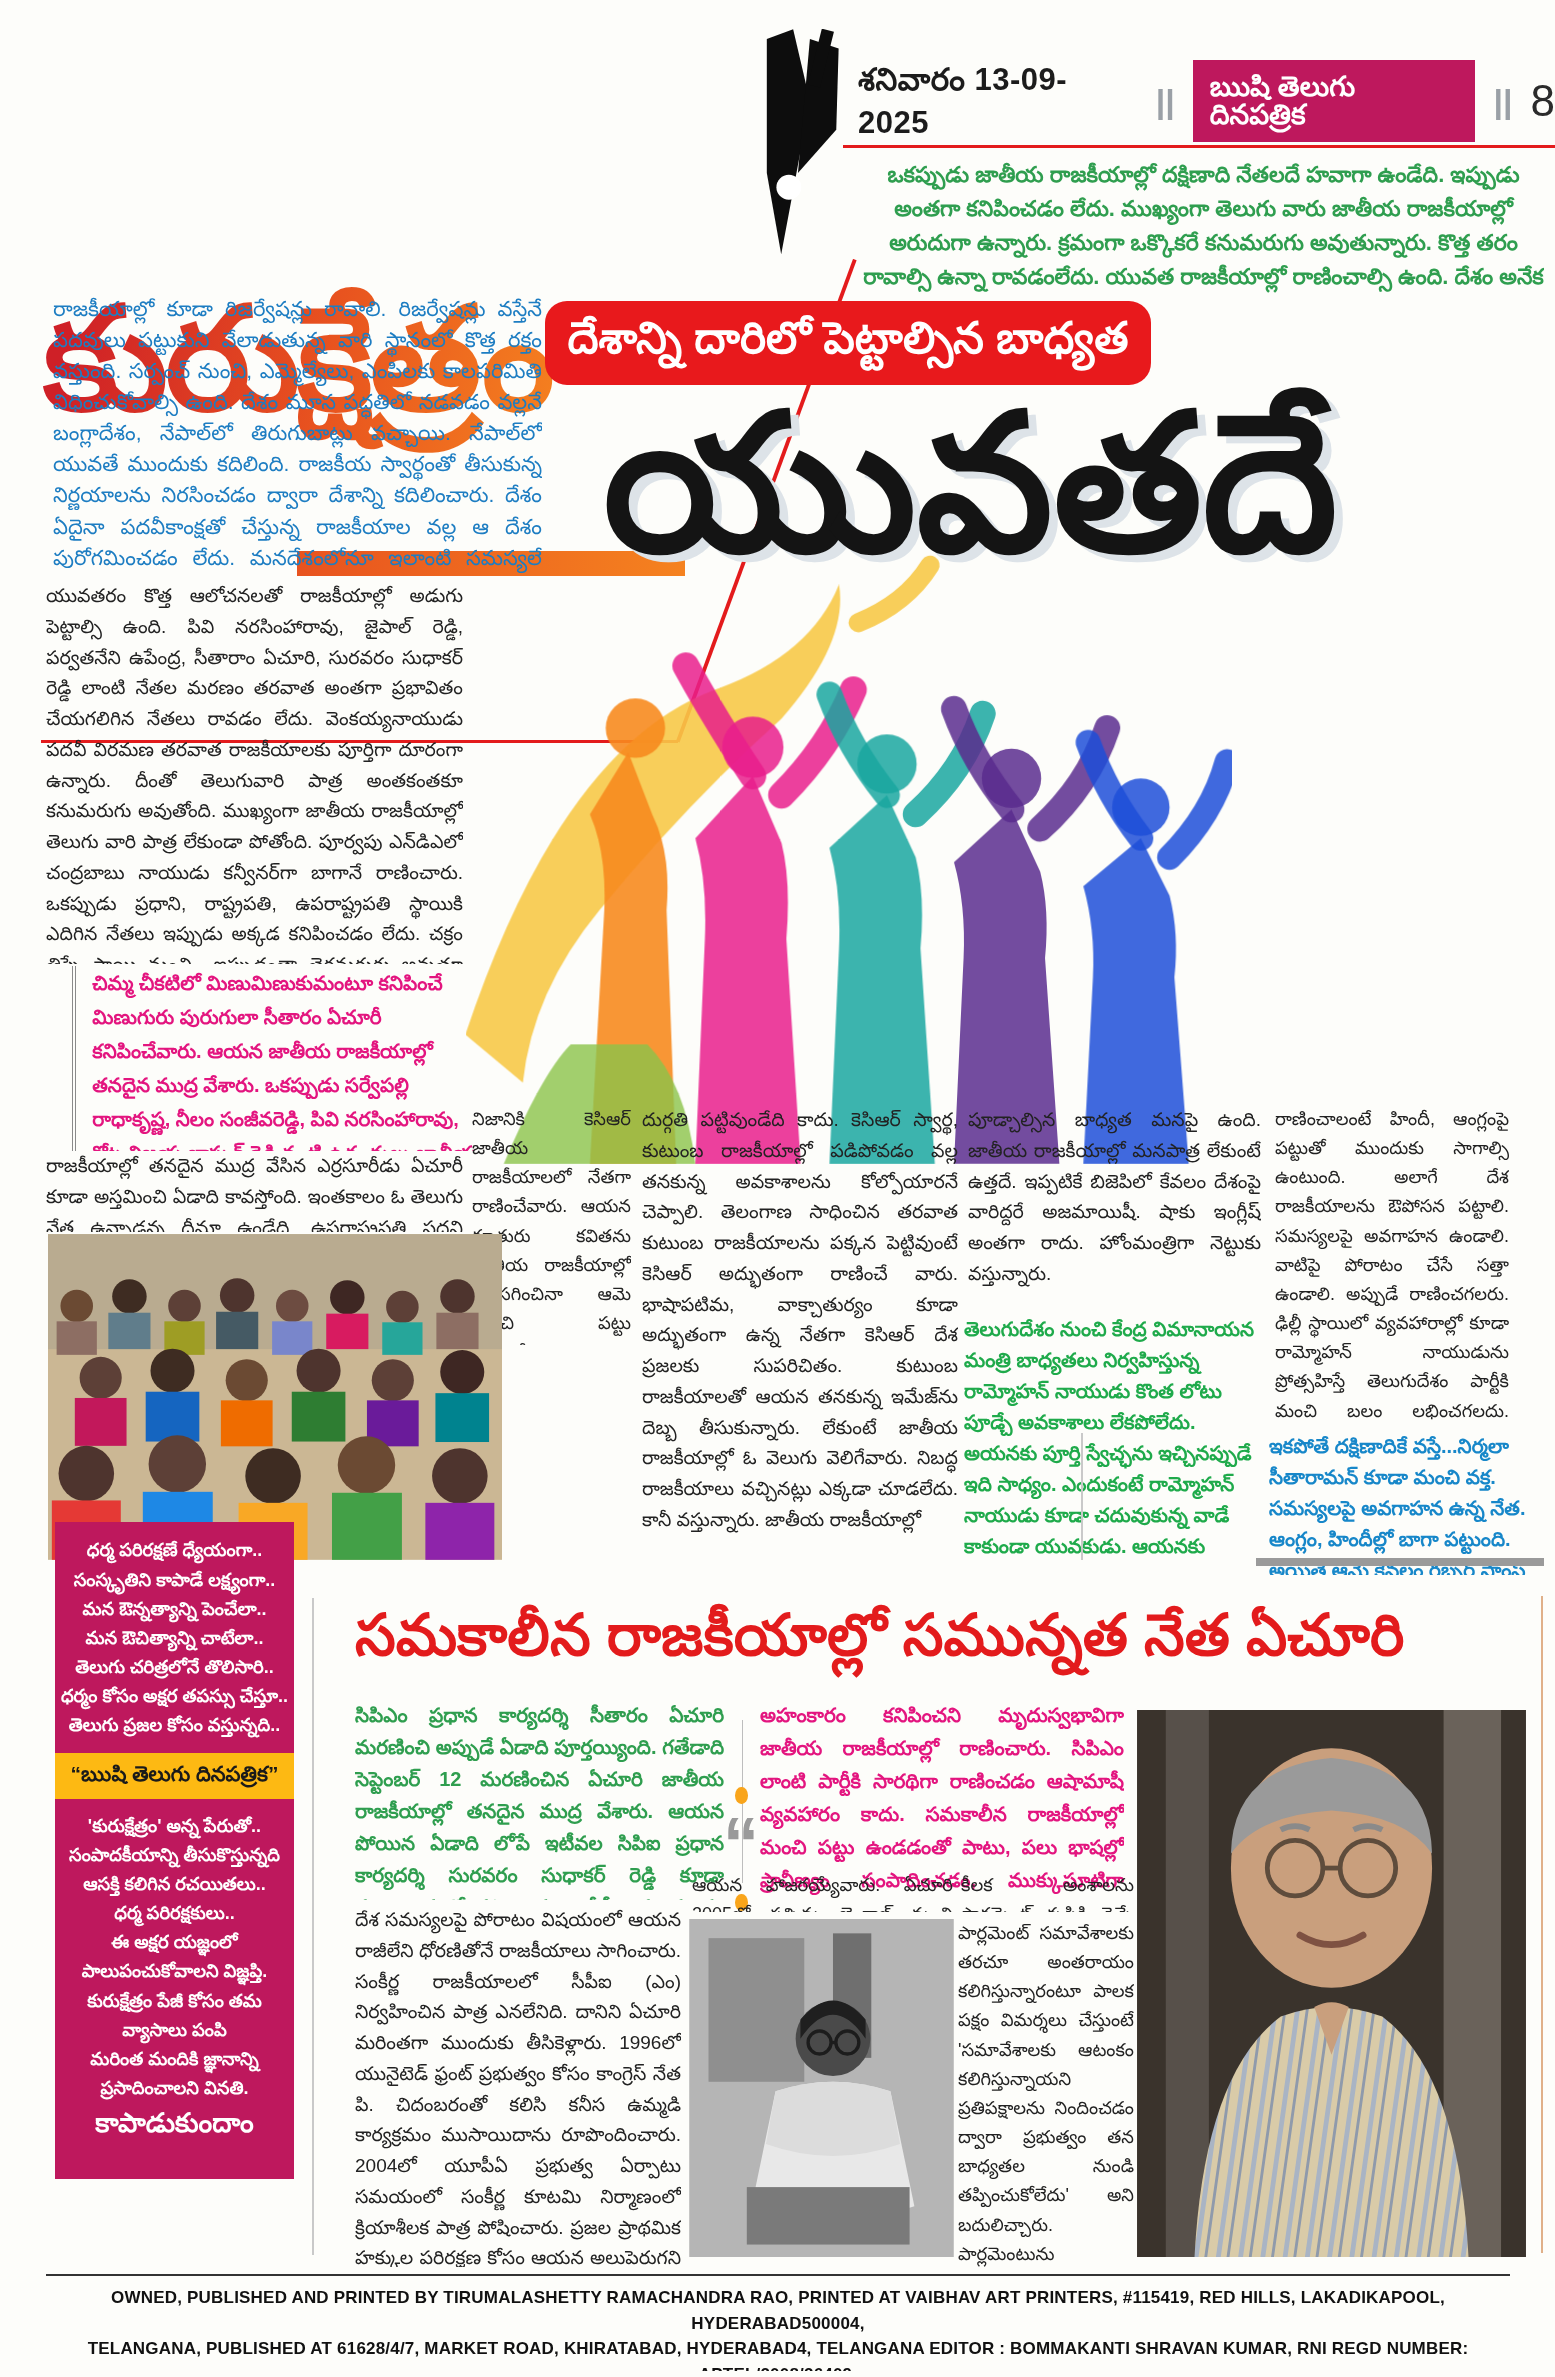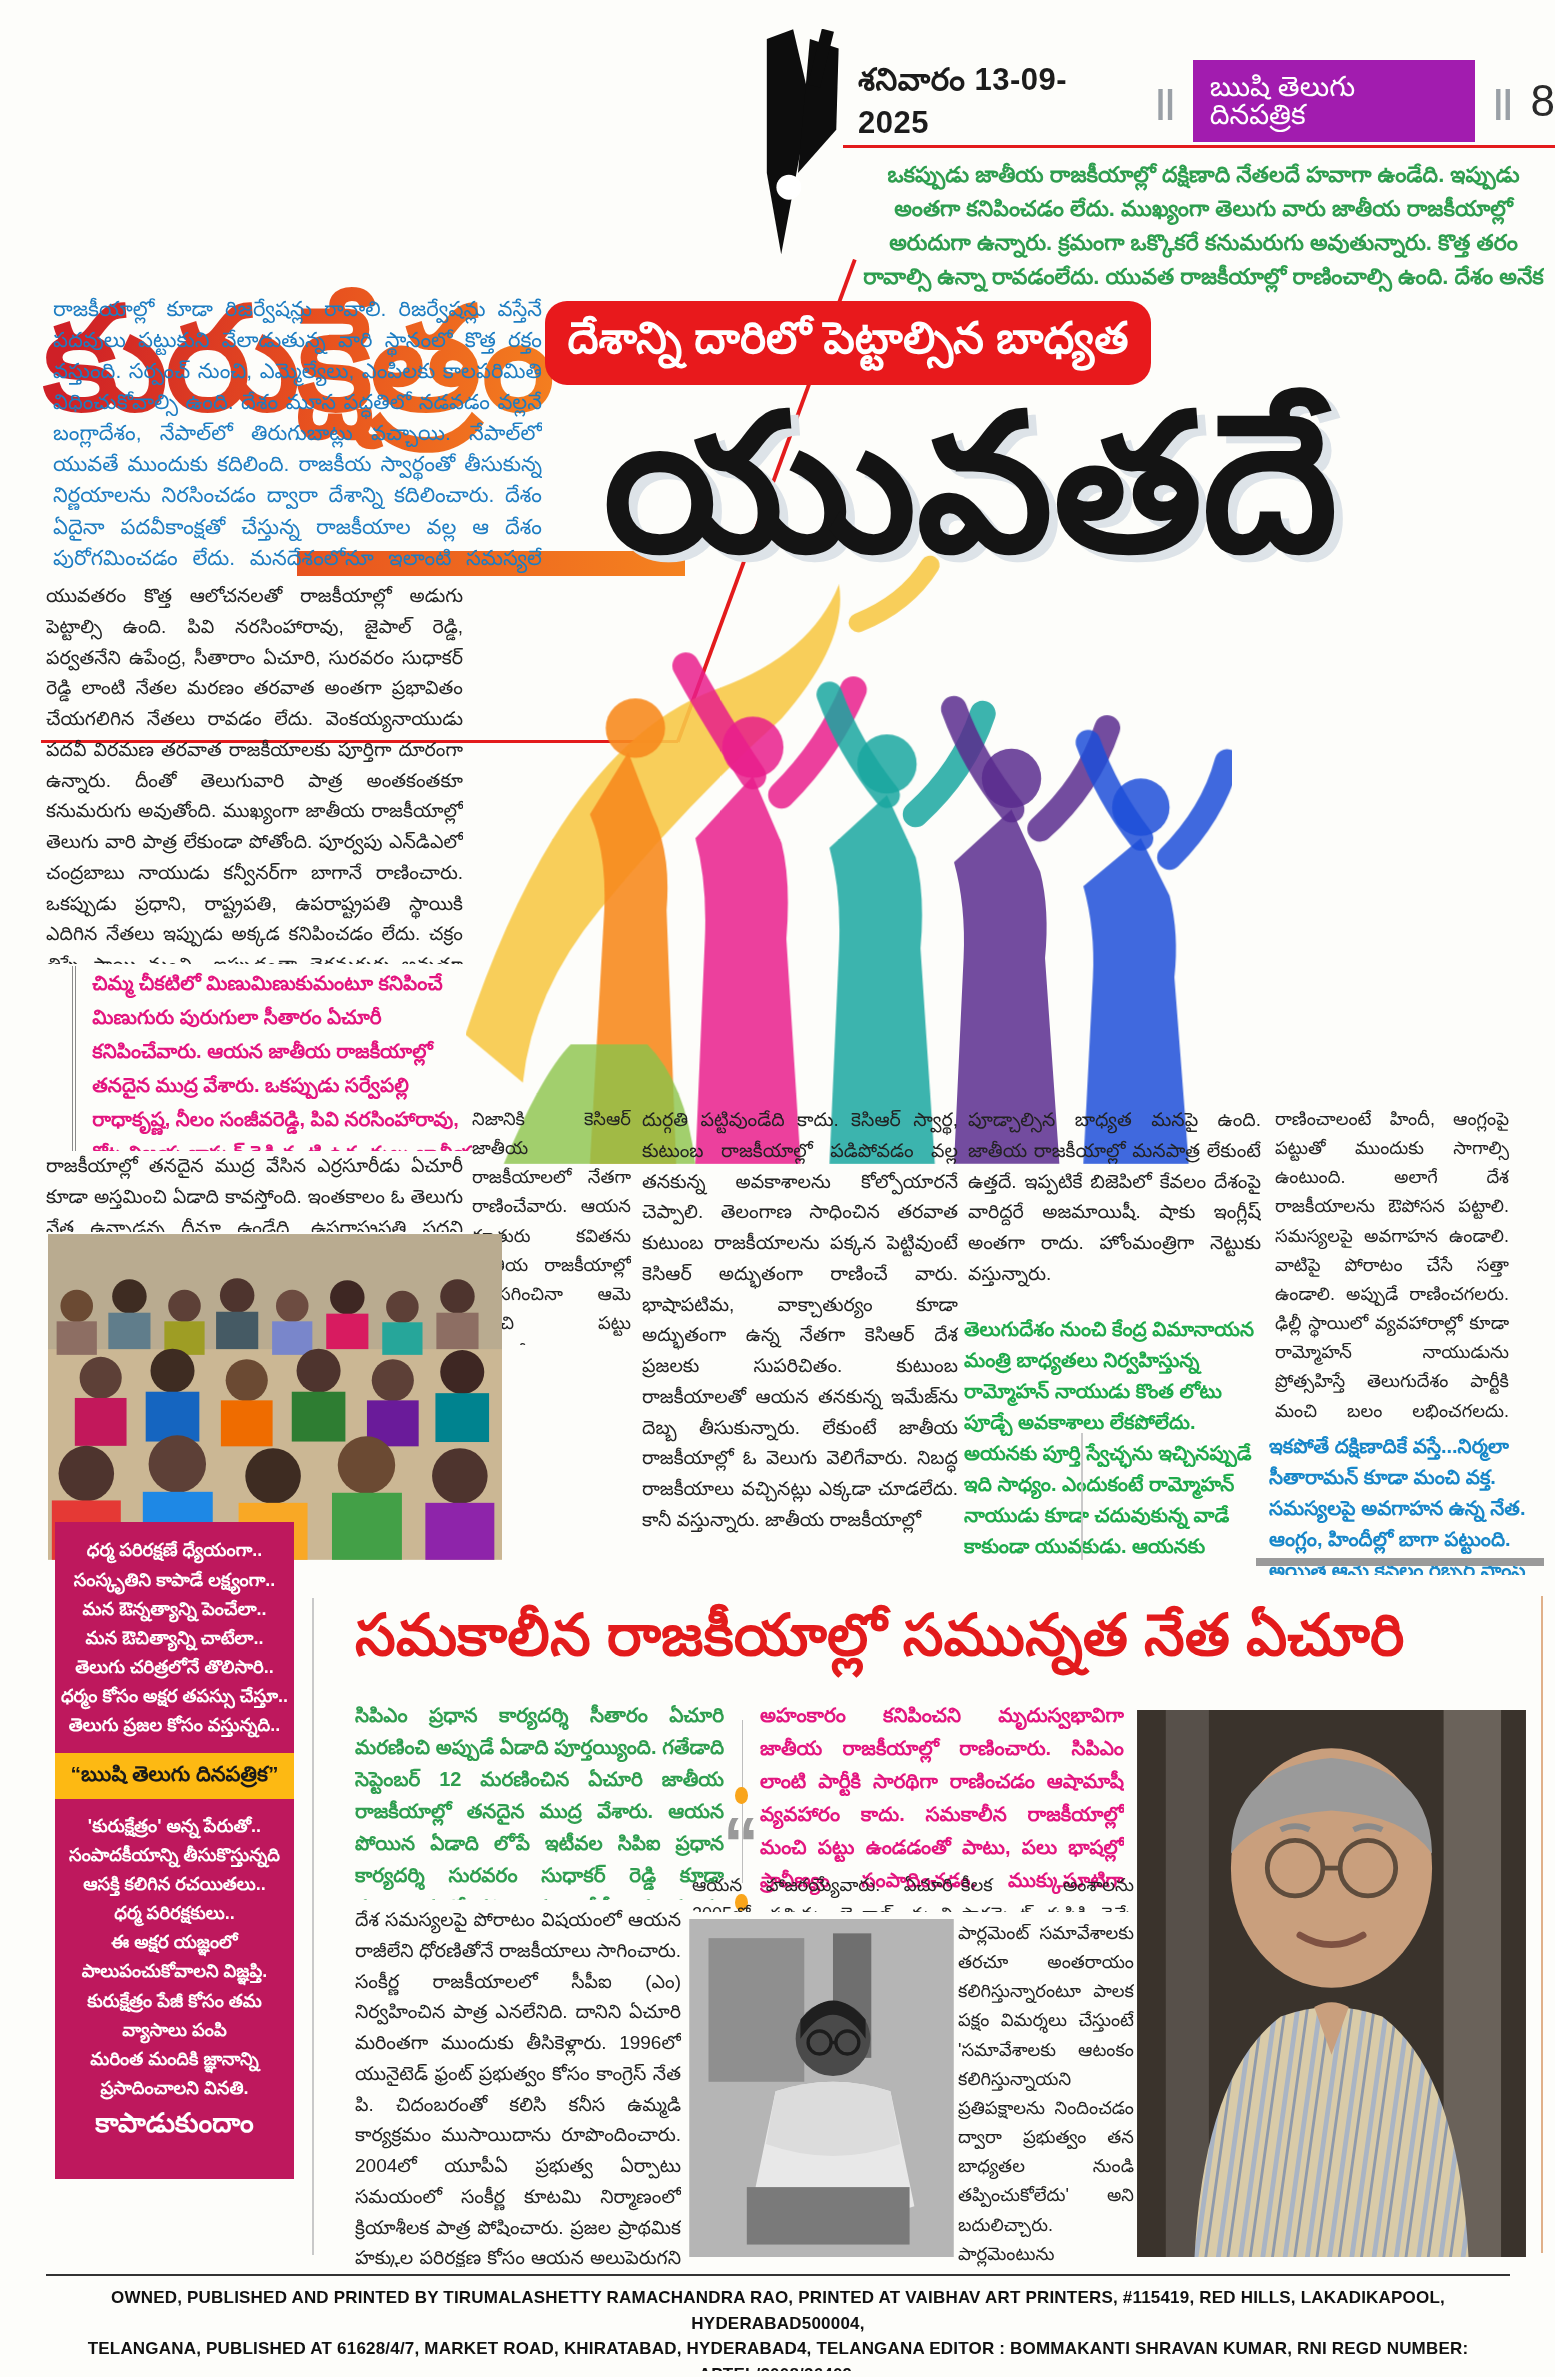--- a/index.html
+++ b/index.html
@@ -17,21 +17,21 @@
     text-shadow:none;display:flex;align-items:center;}
   #masthead-underline{left:297px;top:551px;width:388px;height:25px;
     background:linear-gradient(90deg,#e8531f,#f5821f);}
   #masthead-redline{left:41px;top:740px;width:637px;height:3.4px;background:#e31b1c;}
   #red-diagonal{left:594px;top:259px;width:268px;height:494px;pointer-events:none;}
   #pen-icon{left:695px;top:29px;width:158px;height:240px;}
 
   #topbar{left:858px;top:58px;width:697px;height:86px;display:flex;align-items:center;gap:18px;}
   #topbar .date{font-size:31px;font-weight:bold;color:#1c1c1c;letter-spacing:0.5px;}
   #topbar .sep{font-size:34px;color:#9aa0a6;font-weight:bold;}
-  #topbar .badge{background:#a21caf;color:#ffffff;font-size:28px;font-weight:normal;
+  #topbar .badge{background:#be185d;color:#ffffff;font-size:28px;font-weight:bold;
     padding:13.4px 17px;line-height:1;}
   #topbar .pageno{font-size:44px;color:#2b2b2b;}
   #topbar-redline{left:843px;top:145px;width:712px;height:2.9px;background:#e31b1c;}
 
   #intro-green{left:863px;top:158px;width:681px;height:139px;
     color:#2f9e4f;font-size:22px;line-height:1.55;font-weight:bold;text-align:center;}
 
   
   #kicker{left:545px;top:301px;width:606px;height:84px;background:#e8191c;
     color:#ffffff;display:flex;align-items:center;justify-content:center;

